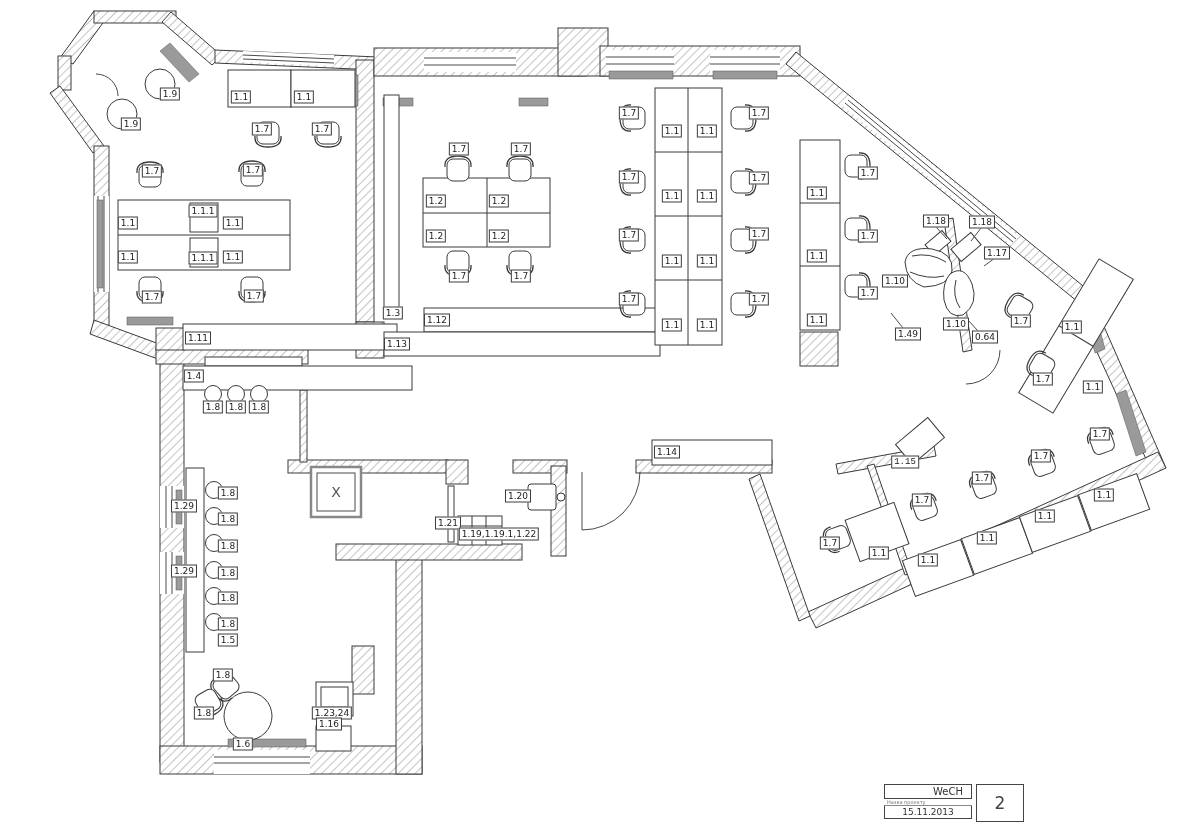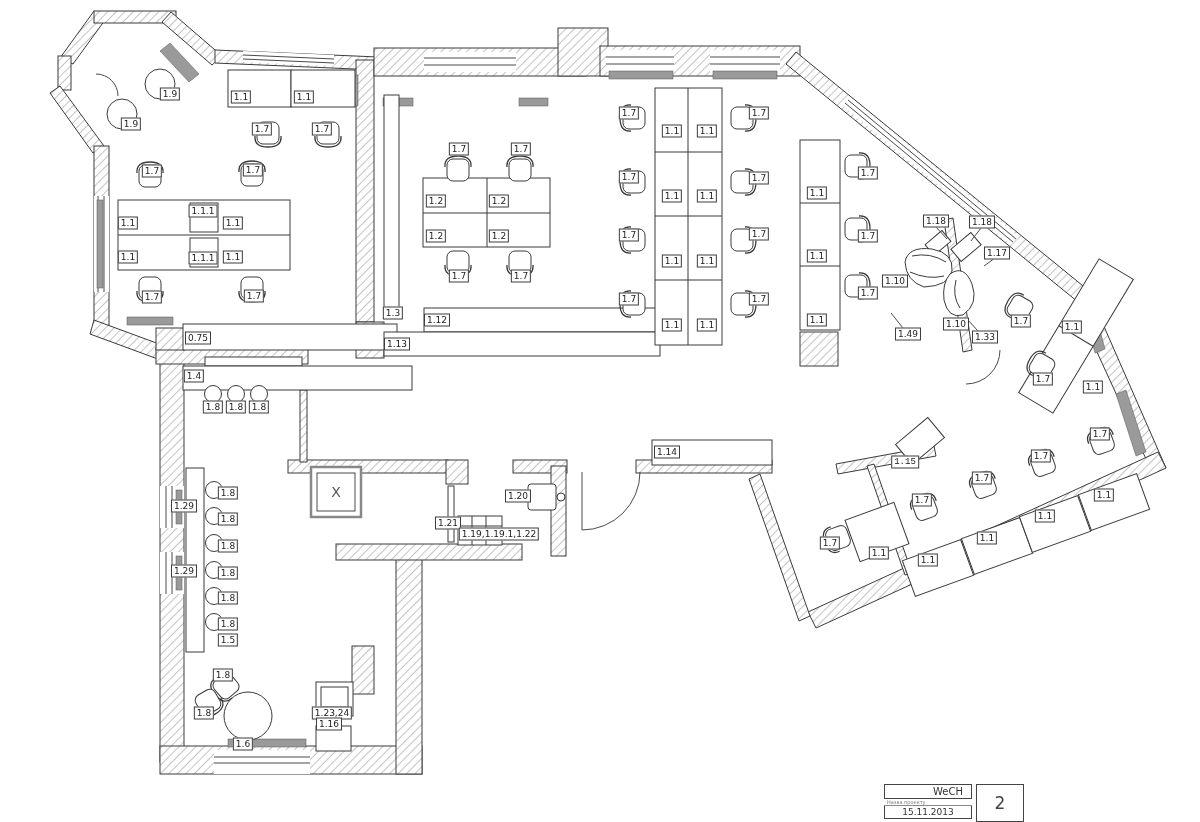--- a/index.html
+++ b/index.html
@@ -327,21 +327,21 @@
       <div class="lbl" style="left: 152px; top: 171px;">1.7</div>
       <div class="lbl" style="left: 253px; top: 170px;">1.7</div>
       <div class="lbl" style="left: 128px; top: 223px;">1.1</div>
       <div class="lbl" style="left: 203px; top: 211px;">1.1.1</div>
       <div class="lbl" style="left: 233px; top: 223px;">1.1</div>
       <div class="lbl" style="left: 128px; top: 257px;">1.1</div>
       <div class="lbl" style="left: 203px; top: 258px;">1.1.1</div>
       <div class="lbl" style="left: 233px; top: 257px;">1.1</div>
       <div class="lbl" style="left: 152px; top: 297px;">1.7</div>
       <div class="lbl" style="left: 254px; top: 296px;">1.7</div>
-      <div class="lbl" style="left: 198px; top: 338px;">0.75</div>
+      <div class="lbl" style="left: 198px; top: 338px;">1.11</div>
       <div class="lbl" style="left: 194px; top: 376px;">1.4</div>
       <div class="lbl" style="left: 213px; top: 407px;">1.8</div>
       <div class="lbl" style="left: 236px; top: 407px;">1.8</div>
       <div class="lbl" style="left: 259px; top: 407px;">1.8</div>
       <div class="lbl" style="left: 459px; top: 149px;">1.7</div>
       <div class="lbl" style="left: 521px; top: 149px;">1.7</div>
       <div class="lbl" style="left: 436px; top: 201px;">1.2</div>
       <div class="lbl" style="left: 499px; top: 201px;">1.2</div>
       <div class="lbl" style="left: 436px; top: 236px;">1.2</div>
       <div class="lbl" style="left: 499px; top: 236px;">1.2</div>
@@ -371,21 +371,21 @@
       <div class="lbl" style="left: 817px; top: 320px;">1.1</div>
       <div class="lbl" style="left: 868px; top: 173px;">1.7</div>
       <div class="lbl" style="left: 868px; top: 236px;">1.7</div>
       <div class="lbl" style="left: 868px; top: 293px;">1.7</div>
       <div class="lbl" style="left: 936px; top: 221px;">1.18</div>
       <div class="lbl" style="left: 982px; top: 222px;">1.18</div>
       <div class="lbl" style="left: 997px; top: 253px;">1.17</div>
       <div class="lbl" style="left: 895px; top: 281px;">1.10</div>
       <div class="lbl" style="left: 956px; top: 324px;">1.10</div>
       <div class="lbl" style="left: 908px; top: 334px;">1.49</div>
-      <div class="lbl" style="left: 985px; top: 337px;">1.33</div>
+      <div class="lbl" style="left: 985px; top: 337px;">0.64</div>
       <div class="lbl" style="left: 1021px; top: 321px;">1.7</div>
       <div class="lbl" style="left: 1072px; top: 327px;">1.1</div>
       <div class="lbl" style="left: 1043px; top: 379px;">1.7</div>
       <div class="lbl" style="left: 1093px; top: 387px;">1.1</div>
       <div class="lbl" style="left: 905px; top: 462px; font-family: Liberation Mono, monospace;">1.15</div>
       <div class="lbl" style="left: 830px; top: 543px;">1.7</div>
       <div class="lbl" style="left: 879px; top: 553px;">1.1</div>
       <div class="lbl" style="left: 922px; top: 500px;">1.7</div>
       <div class="lbl" style="left: 928px; top: 560px;">1.1</div>
       <div class="lbl" style="left: 982px; top: 478px;">1.7</div>

